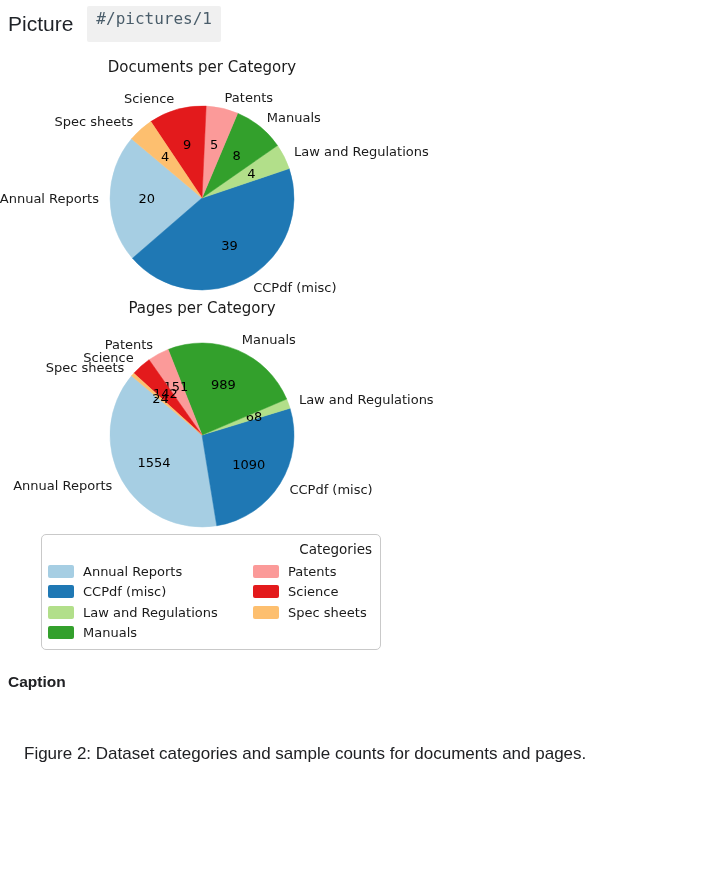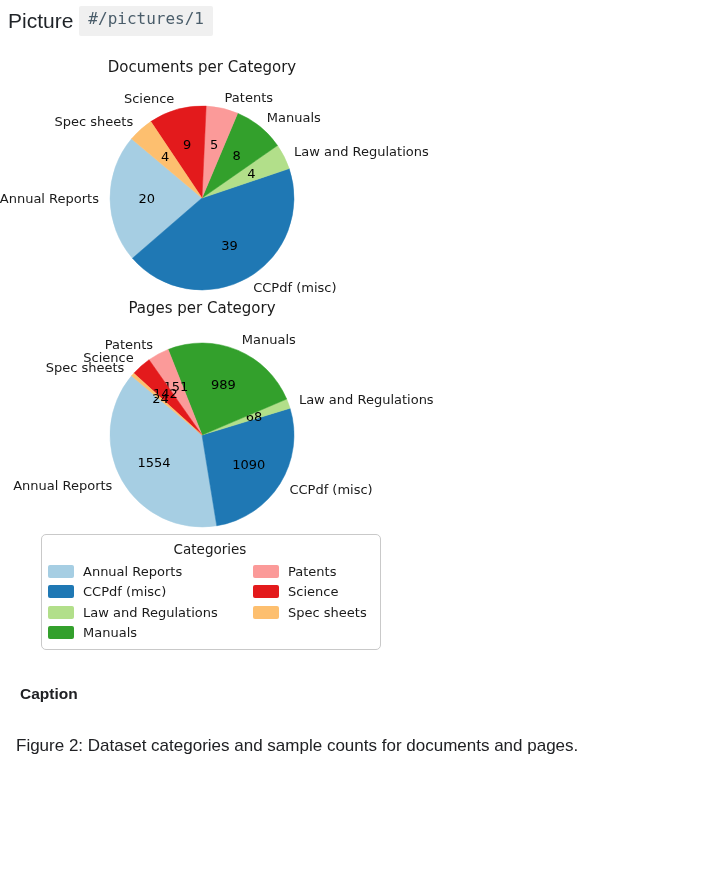--- a/index.html
+++ b/index.html
@@ -1,50 +1,50 @@
 <!DOCTYPE html>
 <html><head>
 <meta charset="utf-8">
 <style>
   html,body { margin:0; padding:0; background:#ffffff; }
   .page {
     position:relative; width:724px; height:883px; background:#ffffff;
     font-family:"Liberation Sans", sans-serif; color:#202124; overflow:hidden;
   }
   
-  .header { position:absolute; left:8px; top:6px; display:flex; align-items:center; gap:6px; }
+  .header { position:absolute; left:8px; top:6px; display:flex; align-items:center; gap:14px; }
   .header-title { font-size:21px; color:#1f2328; }
   .path-badge {
     font-family:"DejaVu Sans Mono", monospace; font-size:16px; color:#4a5d6a;
-    background:#f0f0f0; padding:3px 9px 8px 9px; border-radius:2px; white-space:nowrap;
+    background:#f0f0f0; padding:3px 9px 14px 9px; border-radius:2px; white-space:nowrap;
   }
   
   svg.pie-chart { position:absolute; left:0; display:block; }
   #chart-0 { top:56px; }
   #chart-1 { top:296px; }
   svg.pie-chart text { font-family:"DejaVu Sans", sans-serif; }
   .chart-title { font-size:15px; fill:#1a1a1a; }
   .slice-label { font-size:13px; fill:#1a1a1a; }
   .slice-value { font-size:13px; fill:#000000; }
   
   .legend {
     position:absolute; left:41px; top:534px; width:340px; box-sizing:border-box;
     border:1px solid #c9c9c9; border-radius:5px; background:#ffffff;
     padding:6px 8px 6px 6px; font-family:"DejaVu Sans", sans-serif;
   }
-  .legend-title { text-align:center; font-size:13.5px; color:#1a1a1a; line-height:17px; margin-bottom:3px; }
+  .legend-title { text-align:right; font-size:13.5px; color:#1a1a1a; line-height:17px; margin-bottom:3px; }
   .legend-grid {
     display:grid; grid-auto-flow:column; grid-template-rows:repeat(4, 20.5px);
     grid-template-columns:205px auto;
   }
   .legend-item { display:flex; align-items:center; gap:9px; font-size:13px; color:#1a1a1a; }
   .swatch { width:26px; height:13px; border-radius:2px; flex:0 0 auto; }
   
-  .sec-heading { position:absolute; left:8px; margin:12px; font-size:15.5px; font-weight:700; color:#202124; }
-  .sec-text { position:absolute; left:8px; margin:8px; font-size:17px; color:#202124; }
+  .sec-heading { position:absolute; left:8px; margin:0; font-size:15.5px; font-weight:700; color:#202124; }
+  .sec-text { position:absolute; left:8px; margin:16px; font-size:17px; color:#202124; }
   #caption-heading { top:673px; }
   #caption-text { top:727px; line-height:21px; }
   #annotations-heading { top:771px; }
   #annotations-text { top:819px; width:700px; line-height:31px; }
 </style>
 </head>
 <body>
 
 <div class="page">
 

